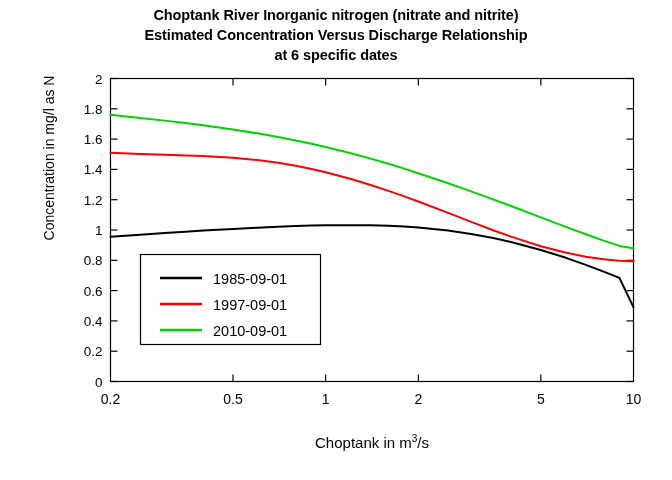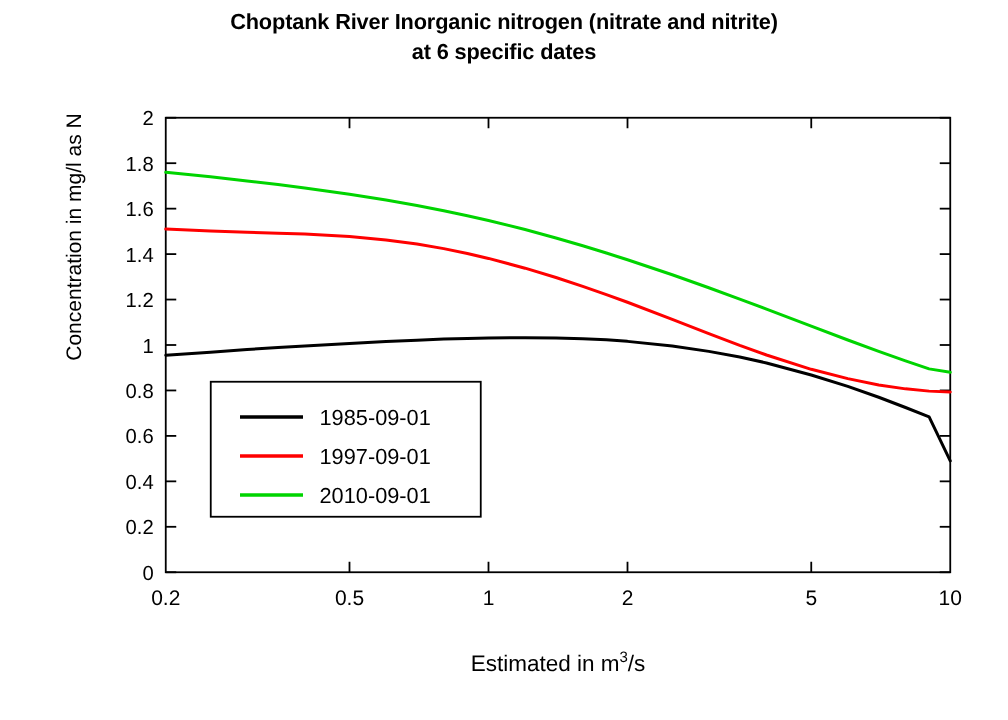--- a/index.html
+++ b/index.html
@@ -79,26 +79,27 @@
     fill: #000;
   }
 </style>
 </head>
 <body>
 
 <div id="figure">
 
   <div class="title-block">
     <span class="title-line">Choptank River Inorganic nitrogen (nitrate and nitrite)</span>
+    <span class="title-line">Estimated Concentration Versus Discharge Relationship</span>
     <span class="title-line">at 6 specific dates</span>
   </div>
 
   <div class="ylabel">Concentration in mg/l as N</div>
 
-  <div class="xlabel"><span>Estimated in m</span><sup>3</sup><span>/s</span></div>
+  <div class="xlabel"><span>Choptank in m</span><sup>3</sup><span>/s</span></div>
 
   <svg id="plot" width="672" height="480">
     <g id="yticklabels">
         <text x="102.5" y="386.5" text-anchor="end" class="tick-label-y">0</text>
         <text x="102.5" y="356.2" text-anchor="end" class="tick-label-y">0.2</text>
         <text x="102.5" y="325.9" text-anchor="end" class="tick-label-y">0.4</text>
         <text x="102.5" y="295.6" text-anchor="end" class="tick-label-y">0.6</text>
         <text x="102.5" y="265.3" text-anchor="end" class="tick-label-y">0.8</text>
         <text x="102.5" y="235" text-anchor="end" class="tick-label-y">1</text>
         <text x="102.5" y="204.70000000000002" text-anchor="end" class="tick-label-y">1.2</text>

